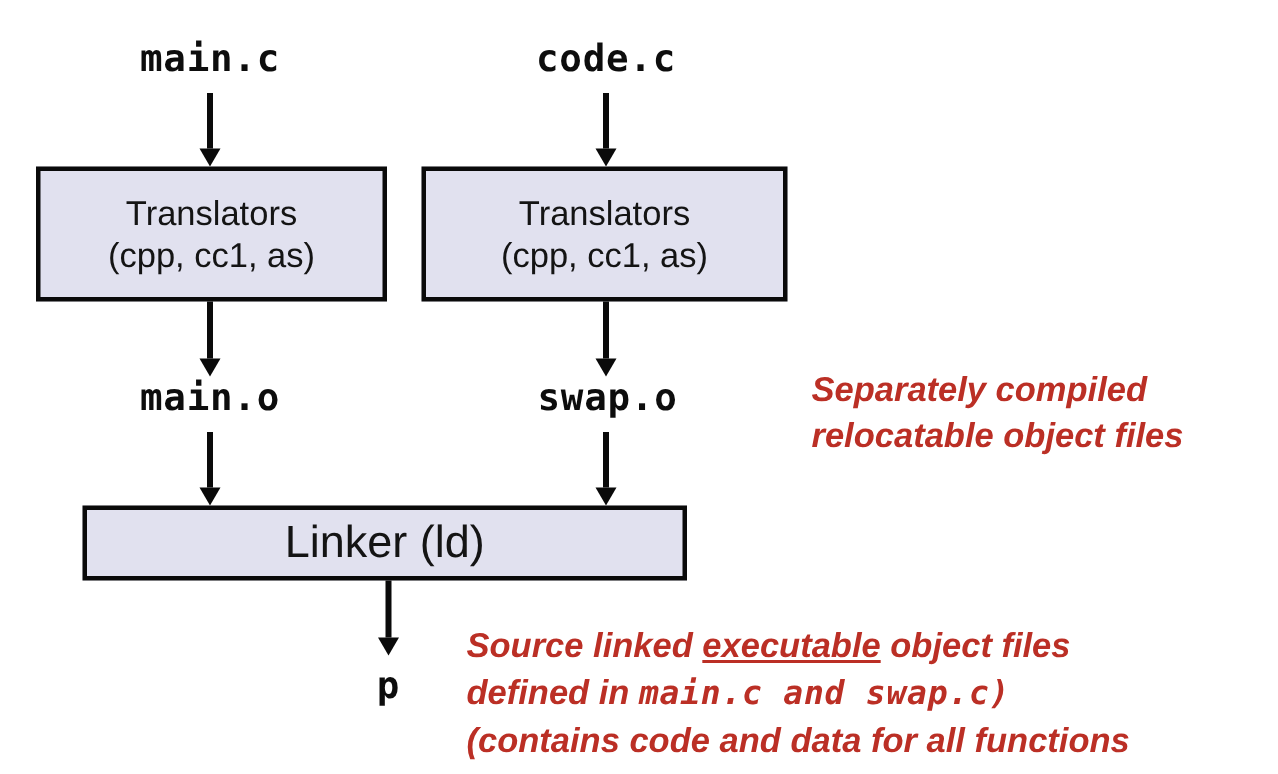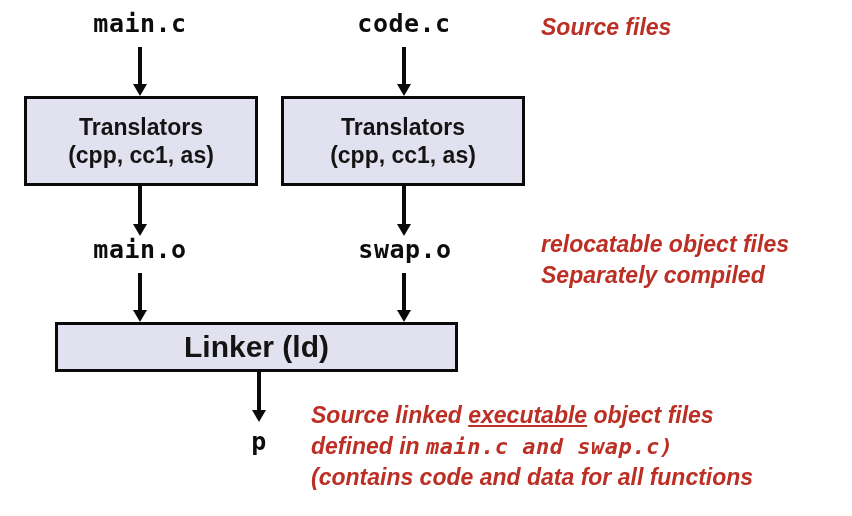--- a/index.html
+++ b/index.html
@@ -12,21 +12,21 @@
     height: 516px;
     position: relative;
     overflow: hidden;
     font-family: "Liberation Sans", sans-serif;
     -webkit-font-smoothing: antialiased;
   }
 
   .stage {
     position: absolute;
     left: 0;
-    top: 1px;
+    top: 16px;
     width: 852px;
     height: 396px;
     border-radius: 11px;
   }
 
   
   .file-label {
     position: absolute;
     font-family: "DejaVu Sans Mono", "Liberation Mono", monospace;
     font-size: 25px;
@@ -42,21 +42,21 @@
   .box {
     position: absolute;
     box-sizing: border-box;
     background: #e1e1ef;
     border: 3px solid #0a0a0a;
     display: flex;
     flex-direction: column;
     align-items: center;
     justify-content: center;
     color: #141414;
-    font-weight: 700;
+    font-weight: 400;
     line-height: 1.22;
     text-align: center;
   }
   .box .line1 { font-size: 23px; }
   .box .line2 { font-size: 23px; }
   .box.single { font-size: 23px; }
   .box.single .line1 { font-size: 30px; }
 
   
   .arrow {
@@ -159,25 +159,24 @@
     <div class="line1">Linker (ld)</div>
   </div>
 
   <div class="arrow" style="left:259px; top:371px; height:50px;">
     <div class="shaft" style="height:38px;"></div>
     <div class="head"></div>
   </div>
 
   <div class="file-label" style="left:259px; top:426px;">p</div>
 
-  <div class="note" style="left:541px; top:11px;">Source files</div>
 
   <div class="note" style="left:541px; top:228px;">
+    <div>Separately compiled</div>
     <div>relocatable object files</div>
-    <div>Separately compiled</div>
   </div>
 
   <div class="note" style="left:311px; top:399px;">
     <div><span>Source linked </span><span class="u">executable</span><span> object files</span></div>
     <div><span>defined in </span><span class="mono">main.c and swap.c)</span></div>
     <div>(contains code and data for all functions</div>
   </div>
 
 </div>
 

